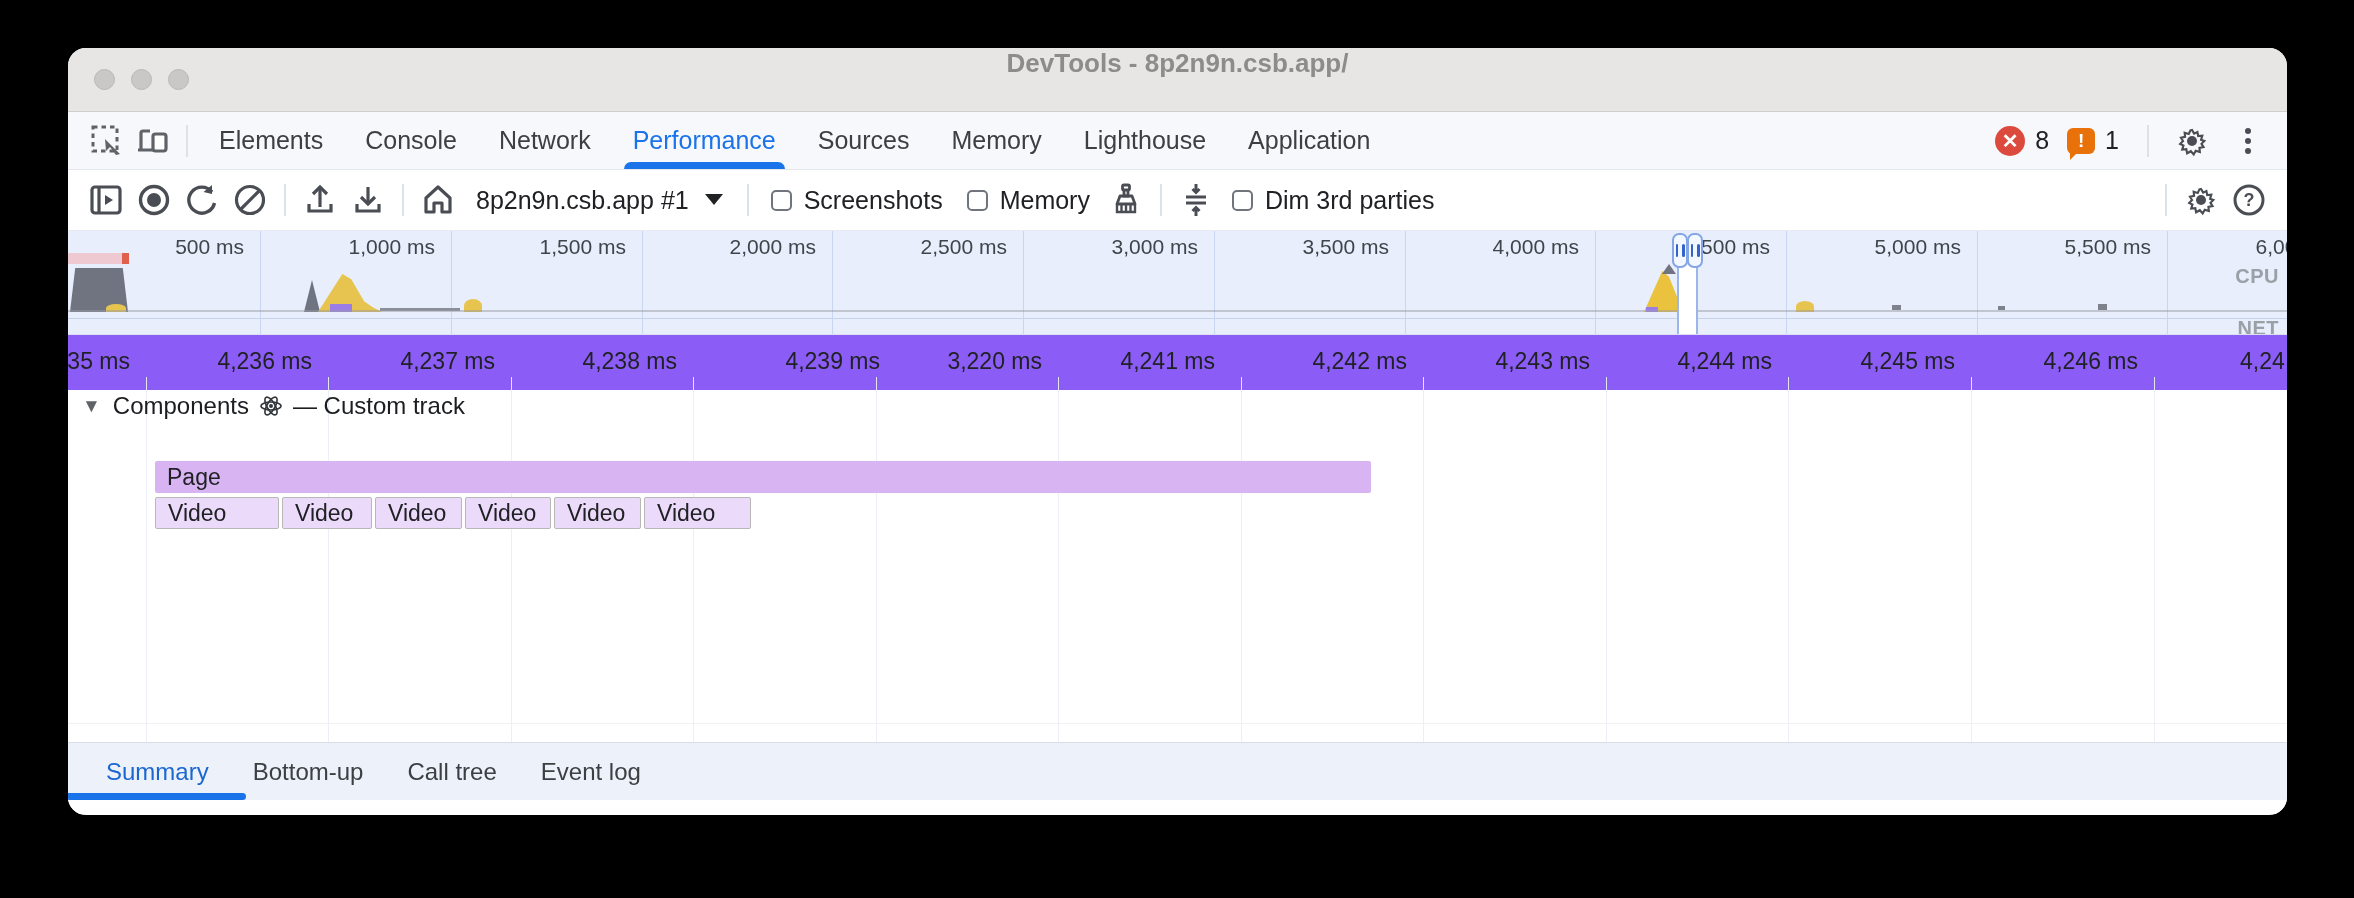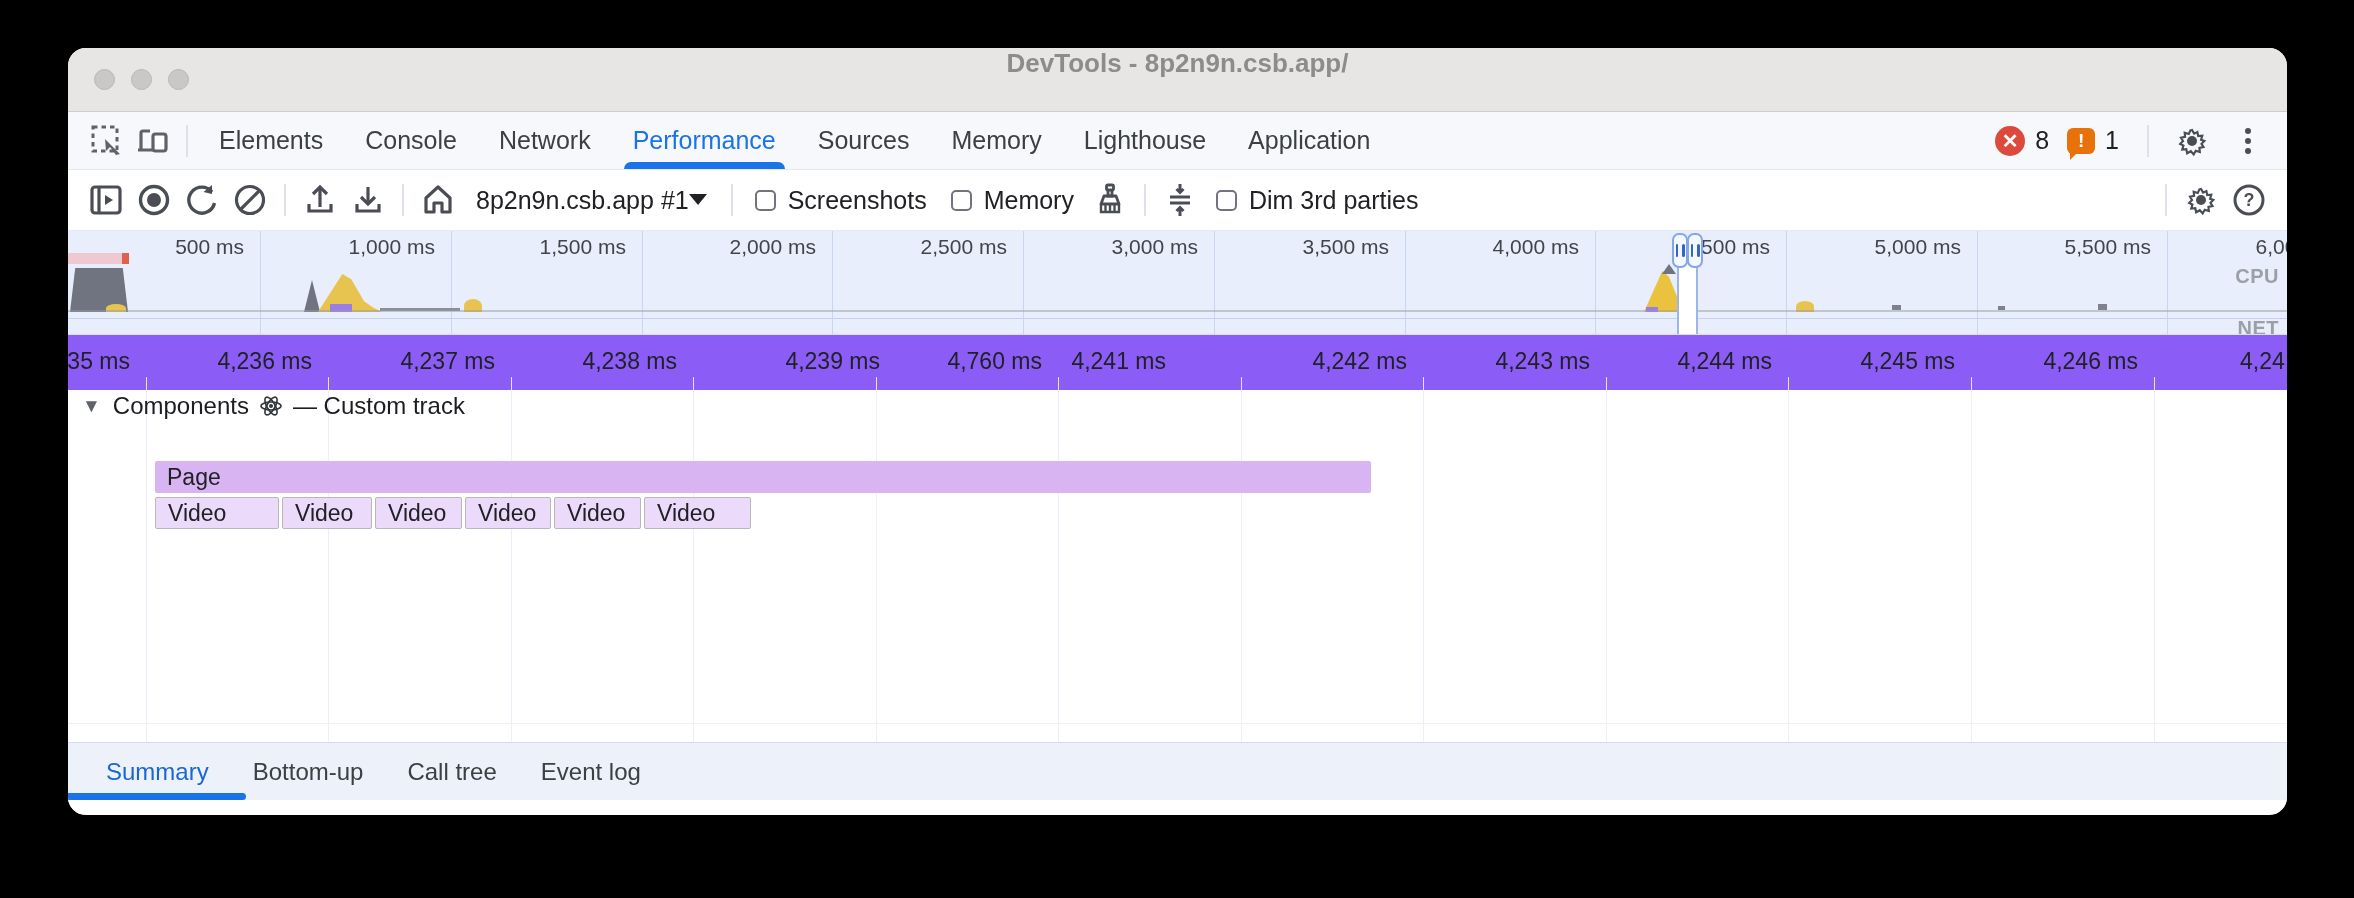--- a/index.html
+++ b/index.html
@@ -22,21 +22,21 @@
   .tab.active::after{content:"";position:absolute;left:12px;right:12px;bottom:0;height:7px;background:#1a73e8;border-radius:8px 8px 0 0}
   .tr-right{margin-left:auto;display:flex;align-items:center;gap:10px}
   .err-badge{width:30px;height:30px;border-radius:50%;background:#dc4a3d;color:#fff;font-size:20px;font-weight:bold;display:flex;align-items:center;justify-content:center}
   .warn-badge{width:28px;height:26px;border-radius:6px;background:#e8710a;color:#fff;font-size:19px;font-weight:bold;display:flex;align-items:center;justify-content:center;position:relative}
   .warn-badge::after{content:"";position:absolute;left:3px;bottom:-6px;border:5px solid transparent;border-top-color:#e8710a;border-left-color:#e8710a}
   .badge-count{font-size:25px;color:#202124;margin-right:8px}
 
   
   .toolbar{height:61px;background:#fff;display:flex;align-items:center;padding:0 14px;border-bottom:1px solid #e6e9f0}
   .toolbar .icbtn{width:48px;height:46px;display:flex;align-items:center;justify-content:center;flex:none}
-  .target{display:flex;align-items:center;font-size:25px;color:#202124;padding:0 14px;white-space:nowrap}
+  .target{display:flex;align-items:center;gap:16px;font-size:25px;color:#202124;padding:0 14px;white-space:nowrap}
   .caret{width:0;height:0;border:9px solid transparent;border-top:11px solid #202124;margin-top:8px}
   .cbwrap{display:flex;align-items:center;gap:12px;font-size:25px;color:#202124;padding:0 12px;white-space:nowrap}
   .cb{width:21px;height:21px;border:2.5px solid #70757d;border-radius:5px;background:#fff;flex:none}
   .tb-right{margin-left:auto;display:flex;align-items:center}
 
   
   .overview{height:104px;background:#e8eefb;position:relative;overflow:hidden;border-bottom:1px solid #d9dfec}
   .ov-line{position:absolute;top:0;bottom:0;width:1px;background:#c9d6f2}
   .ov-label{position:absolute;top:4px;width:178px;padding-right:8px;text-align:right;font-size:21px;color:#40444b;white-space:nowrap}
   .ov-side{position:absolute;right:8px;font-size:20px;font-weight:bold;color:#9aa0a6;letter-spacing:.5px}
@@ -297,23 +297,23 @@
       <div class="ruler-label" style="left: -108px;">35 ms</div>
       <div class="ruler-stub" style="left: 78px;"></div>
       <div class="ruler-label" style="left: 74px;">4,236 ms</div>
       <div class="ruler-stub" style="left: 260px;"></div>
       <div class="ruler-label" style="left: 257px;">4,237 ms</div>
       <div class="ruler-stub" style="left: 443px;"></div>
       <div class="ruler-label" style="left: 439px;">4,238 ms</div>
       <div class="ruler-stub" style="left: 625px;"></div>
       <div class="ruler-label" style="left: 642px;">4,239 ms</div>
       <div class="ruler-stub" style="left: 808px;"></div>
-      <div class="ruler-label" style="left: 804px;">4,760 ms</div>
+      <div class="ruler-label" style="left: 804px;">3,220 ms</div>
       <div class="ruler-stub" style="left: 990px;"></div>
-      <div class="ruler-label" style="left: 928px;">4,241 ms</div>
+      <div class="ruler-label" style="left: 977px;">4,241 ms</div>
       <div class="ruler-stub" style="left: 1173px;"></div>
       <div class="ruler-label" style="left: 1169px;">4,242 ms</div>
       <div class="ruler-stub" style="left: 1355px;"></div>
       <div class="ruler-label" style="left: 1352px;">4,243 ms</div>
       <div class="ruler-stub" style="left: 1538px;"></div>
       <div class="ruler-label" style="left: 1534px;">4,244 ms</div>
       <div class="ruler-stub" style="left: 1720px;"></div>
       <div class="ruler-label" style="left: 1717px;">4,245 ms</div>
       <div class="ruler-stub" style="left: 1903px;"></div>
       <div class="ruler-label" style="left: 1900px;">4,246 ms</div>

